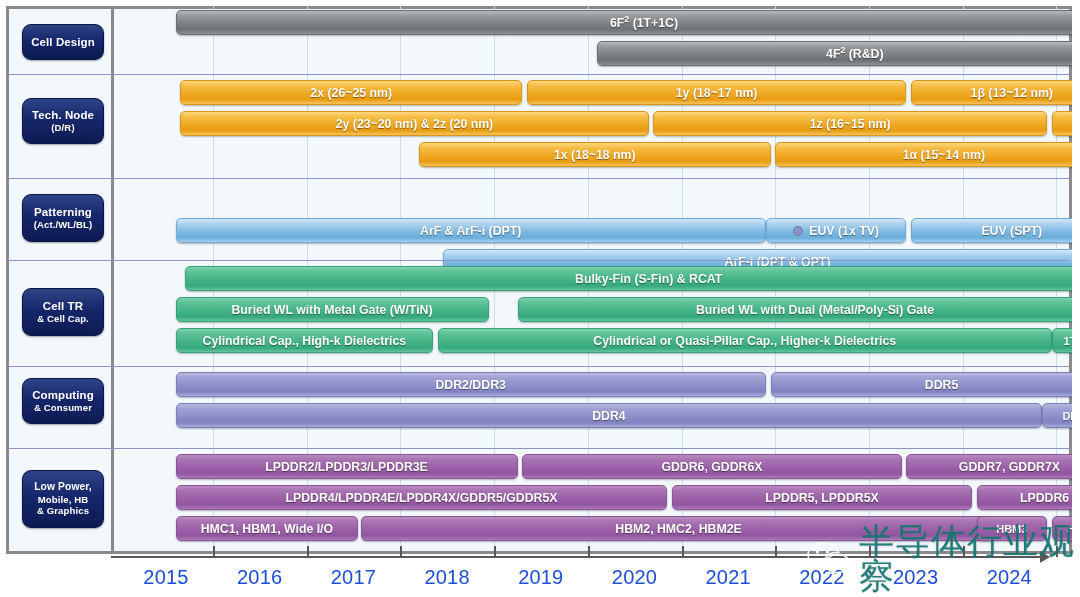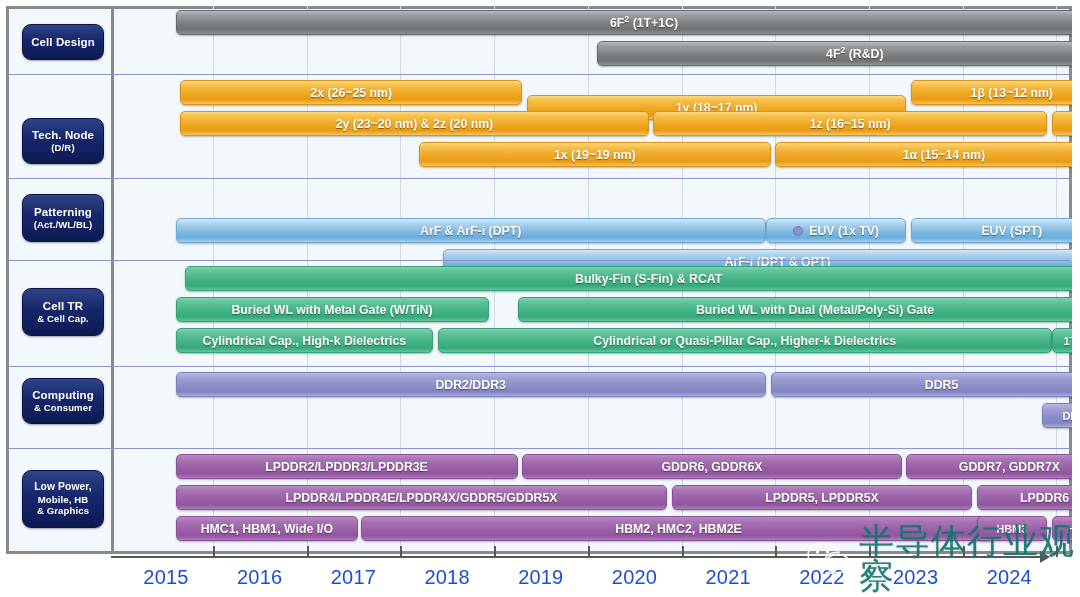--- a/index.html
+++ b/index.html
@@ -155,35 +155,35 @@
       <div class="gridline" style="left: 945.3px;"></div>
       <div class="bar c-gray" title="6F² (1T+1C)" style="left: 64.52px; width: 937px; top: 4px;">
         <span>6F<sup>2</sup> (1T+1C)</span>
       </div>
       <div class="bar c-gray" title="4F² (R&amp;D)" style="left: 486.17px; width: 515.35px; top: 35px;">
         <span>4F<sup>2</sup> (R&amp;D)</span>
       </div>
       <div class="bar c-orange" title="2x (26~25 nm)" style="left: 69.205px; width: 342.005px; top: 74px;">
         <span>2x (26~25 nm)</span>
       </div>
-      <div class="bar c-orange" title="1y (18~17 nm)" style="left: 415.895px; width: 379.485px; top: 89px;">
+      <div class="bar c-orange" title="1y (18~17 nm)" style="left: 415.895px; width: 379.485px; top: 74px;">
         <span>1y (18~17 nm)</span>
       </div>
       <div class="bar c-orange" title="1β (13~12 nm)" style="left: 800.065px; width: 201.455px; top: 74px;">
         <span>1β (13~12 nm)</span>
       </div>
       <div class="bar c-orange" title="2y (23~20 nm) &amp; 2z (20 nm)" style="left: 69.205px; width: 468.5px; top: 105px;">
         <span>2y (23~20 nm) &amp; 2z (20 nm)</span>
       </div>
       <div class="bar c-orange" title="1z (16~15 nm)" style="left: 542.39px; width: 393.54px; top: 105px;">
         <span>1z (16~15 nm)</span>
       </div>
       <div class="bar c-orange small-txt" title="1γ" style="left: 940.615px; width: 60.905px; top: 105px;"></div>
       <div class="bar c-orange" title="1x (19~18 nm)" style="left: 308.14px; width: 351.375px; top: 136px;">
-        <span>1x (19~19 nm)</span>
+        <span>1x (18~18 nm)</span>
       </div>
       <div class="bar c-orange" title="1α (15~14 nm)" style="left: 664.2px; width: 337.32px; top: 136px;">
         <span>1α (15~14 nm)</span>
       </div>
       <div class="bar c-blue" title="ArF &amp; ArF-i (DPT)" style="left: 64.52px; width: 590.31px; top: 180px;">
         <span>ArF &amp; ArF-i (DPT)</span>
       </div>
       <div class="bar c-blue" title="EUV (1x TV)" style="left: 654.83px; width: 140.55px; top: 180px;">
         <span class="euv-dot"></span>
         <span>EUV (1x TV)</span>
@@ -210,20 +210,23 @@
         <span>Cylindrical  or Quasi-Pillar  Cap., Higher-k Dielectrics</span>
       </div>
       <div class="bar c-green small-txt" title="1T (TV)" style="left: 940.615px; width: 60.905px; top: 322px;">
         <span>1T (TV)</span>
       </div>
       <div class="bar c-periwinkle" title="DDR2/DDR3" style="left: 64.52px; width: 590.31px; top: 366px;">
         <span>DDR2/DDR3</span>
       </div>
       <div class="bar c-periwinkle" title="DDR5" style="left: 659.515px; width: 342.005px; top: 366px;">
         <span>DDR5</span>
+      </div>
+      <div class="bar c-periwinkle" title="DDR4" style="left: 64.52px; width: 866.725px; top: 397px;">
+        <span>DDR4</span>
       </div>
       <div class="bar c-periwinkle small-txt" title="DDR6" style="left: 931.245px; width: 70.275px; top: 397px;">
         <span>DDR6</span>
       </div>
       <div class="bar c-purple" title="LPDDR2/LPDDR3/LPDDR3E" style="left: 64.52px; width: 342.005px; top: 448px;">
         <span>LPDDR2/LPDDR3/LPDDR3E</span>
       </div>
       <div class="bar c-purple" title="GDDR6, GDDR6X" style="left: 411.21px; width: 379.485px; top: 448px;">
         <span>GDDR6, GDDR6X</span>
       </div>
@@ -258,21 +261,21 @@
       <div class="row-sep" style="top: 178px; left: 9px; width: 1060px;"></div>
       <div class="row-sep" style="top: 260px; left: 9px; width: 1060px;"></div>
       <div class="row-sep" style="top: 366px; left: 9px; width: 1060px;"></div>
       <div class="row-sep" style="top: 448px; left: 9px; width: 1060px;"></div>
     </div>
 
   <div id="pills">
       <div class="pill" style="top: 24px; height: 34px;">
         <div style="display: block; text-align: center;"><span>Cell Design</span></div>
       </div>
-      <div class="pill" style="top: 98px; height: 44px; margin-top: 20px;">
+      <div class="pill" style="top: 98px; height: 44px;">
         <div style="display: block; text-align: center;"><span>Tech. Node</span><span class="sub">(D/R)</span></div>
       </div>
       <div class="pill" style="top: 194px; height: 46px;">
         <div style="display: block; text-align: center;"><span>Patterning</span><span class="sub">(Act./WL/BL)</span></div>
       </div>
       <div class="pill" style="top: 288px; height: 46px;">
         <div style="display: block; text-align: center;"><span>Cell TR</span><span class="sub">&amp; Cell Cap.</span></div>
       </div>
       <div class="pill" style="top: 378px; height: 44px;">
         <div style="display: block; "><span>Computing</span><span class="sub">&amp; Consumer</span></div>

